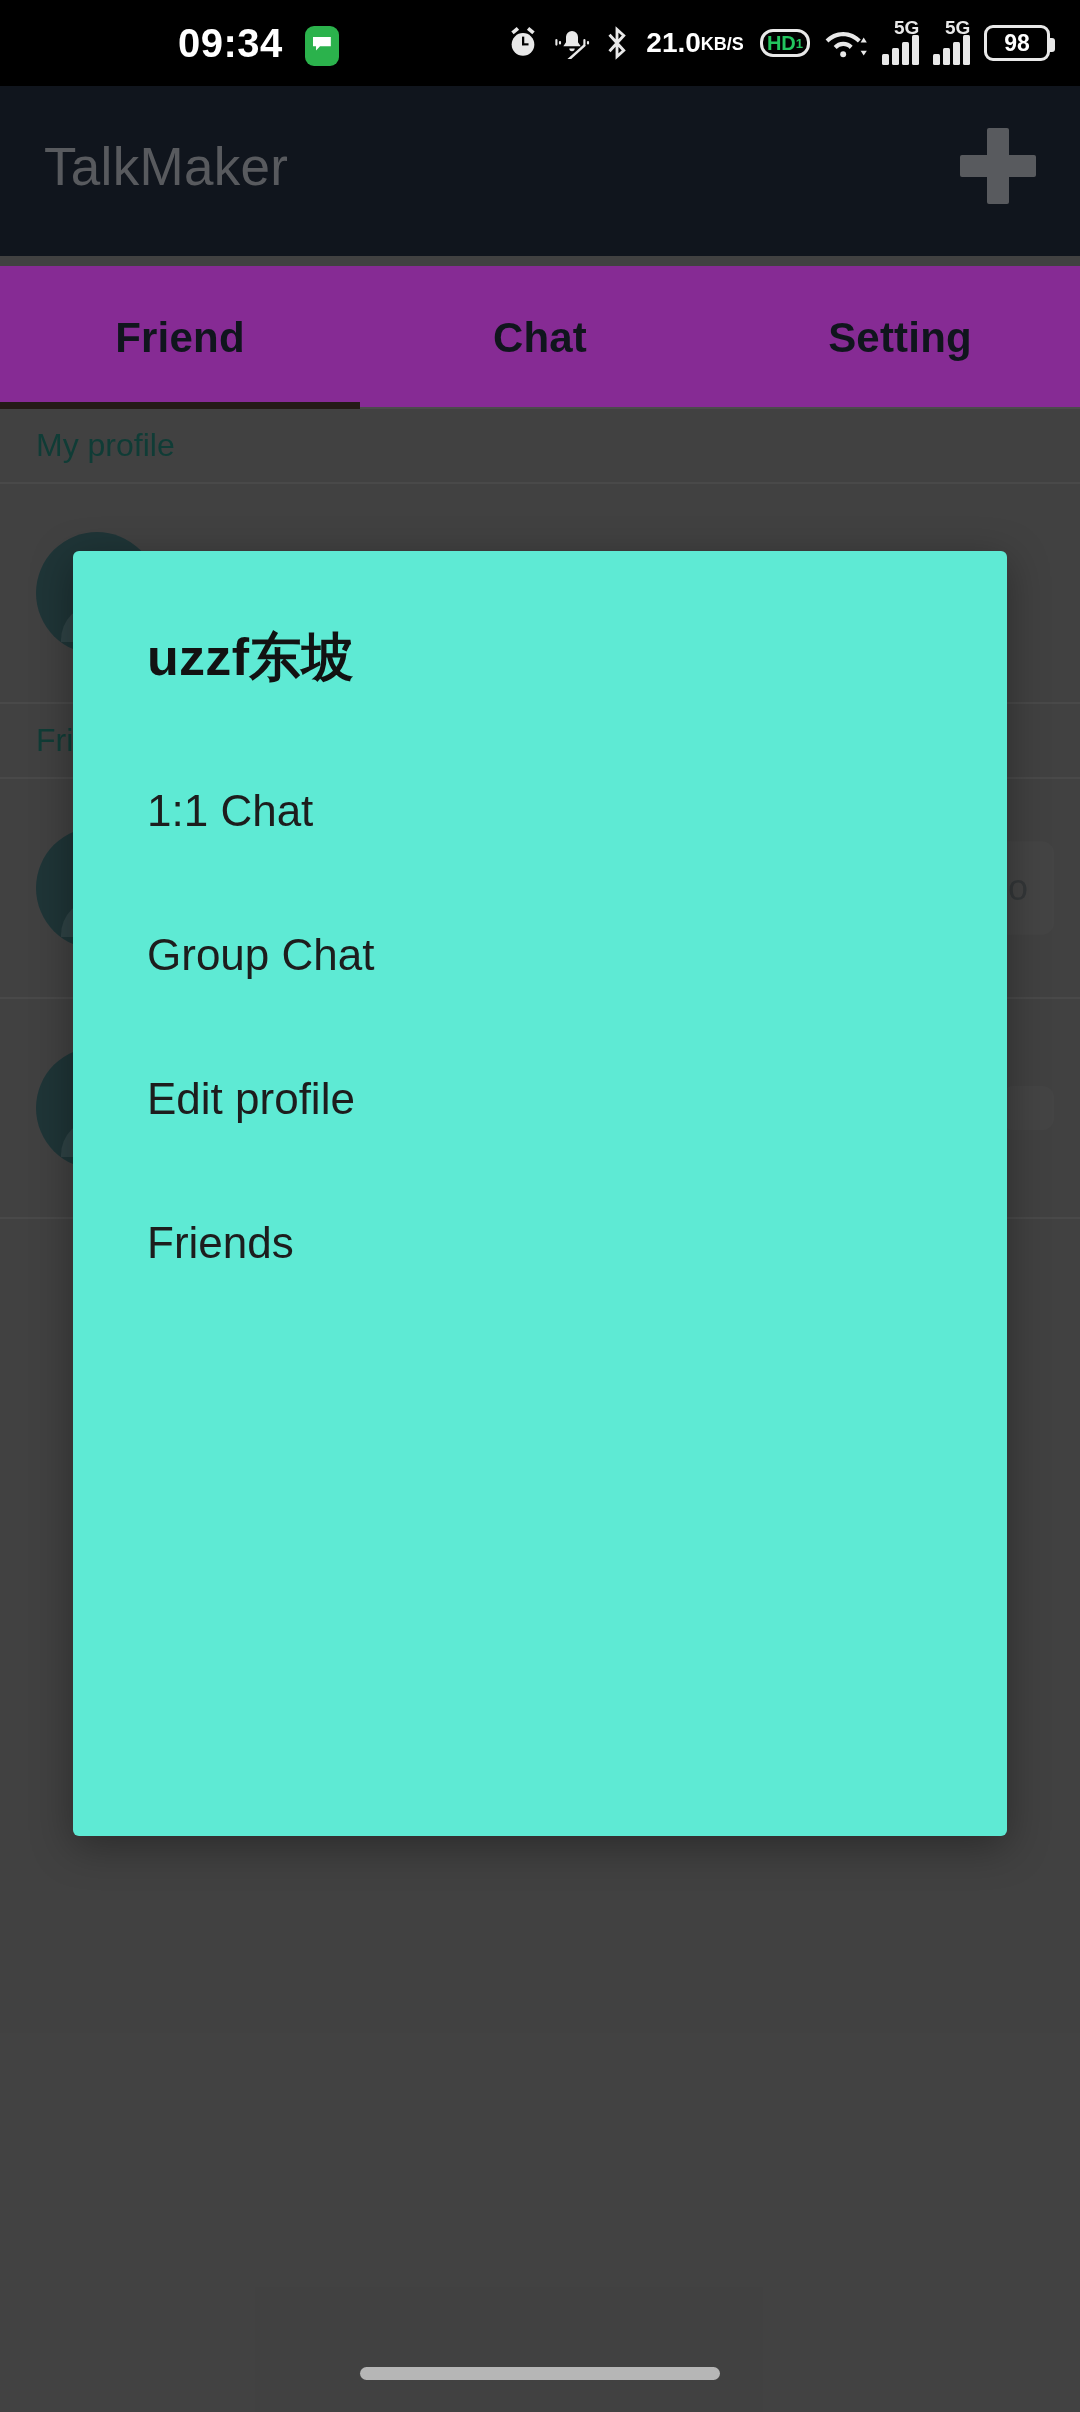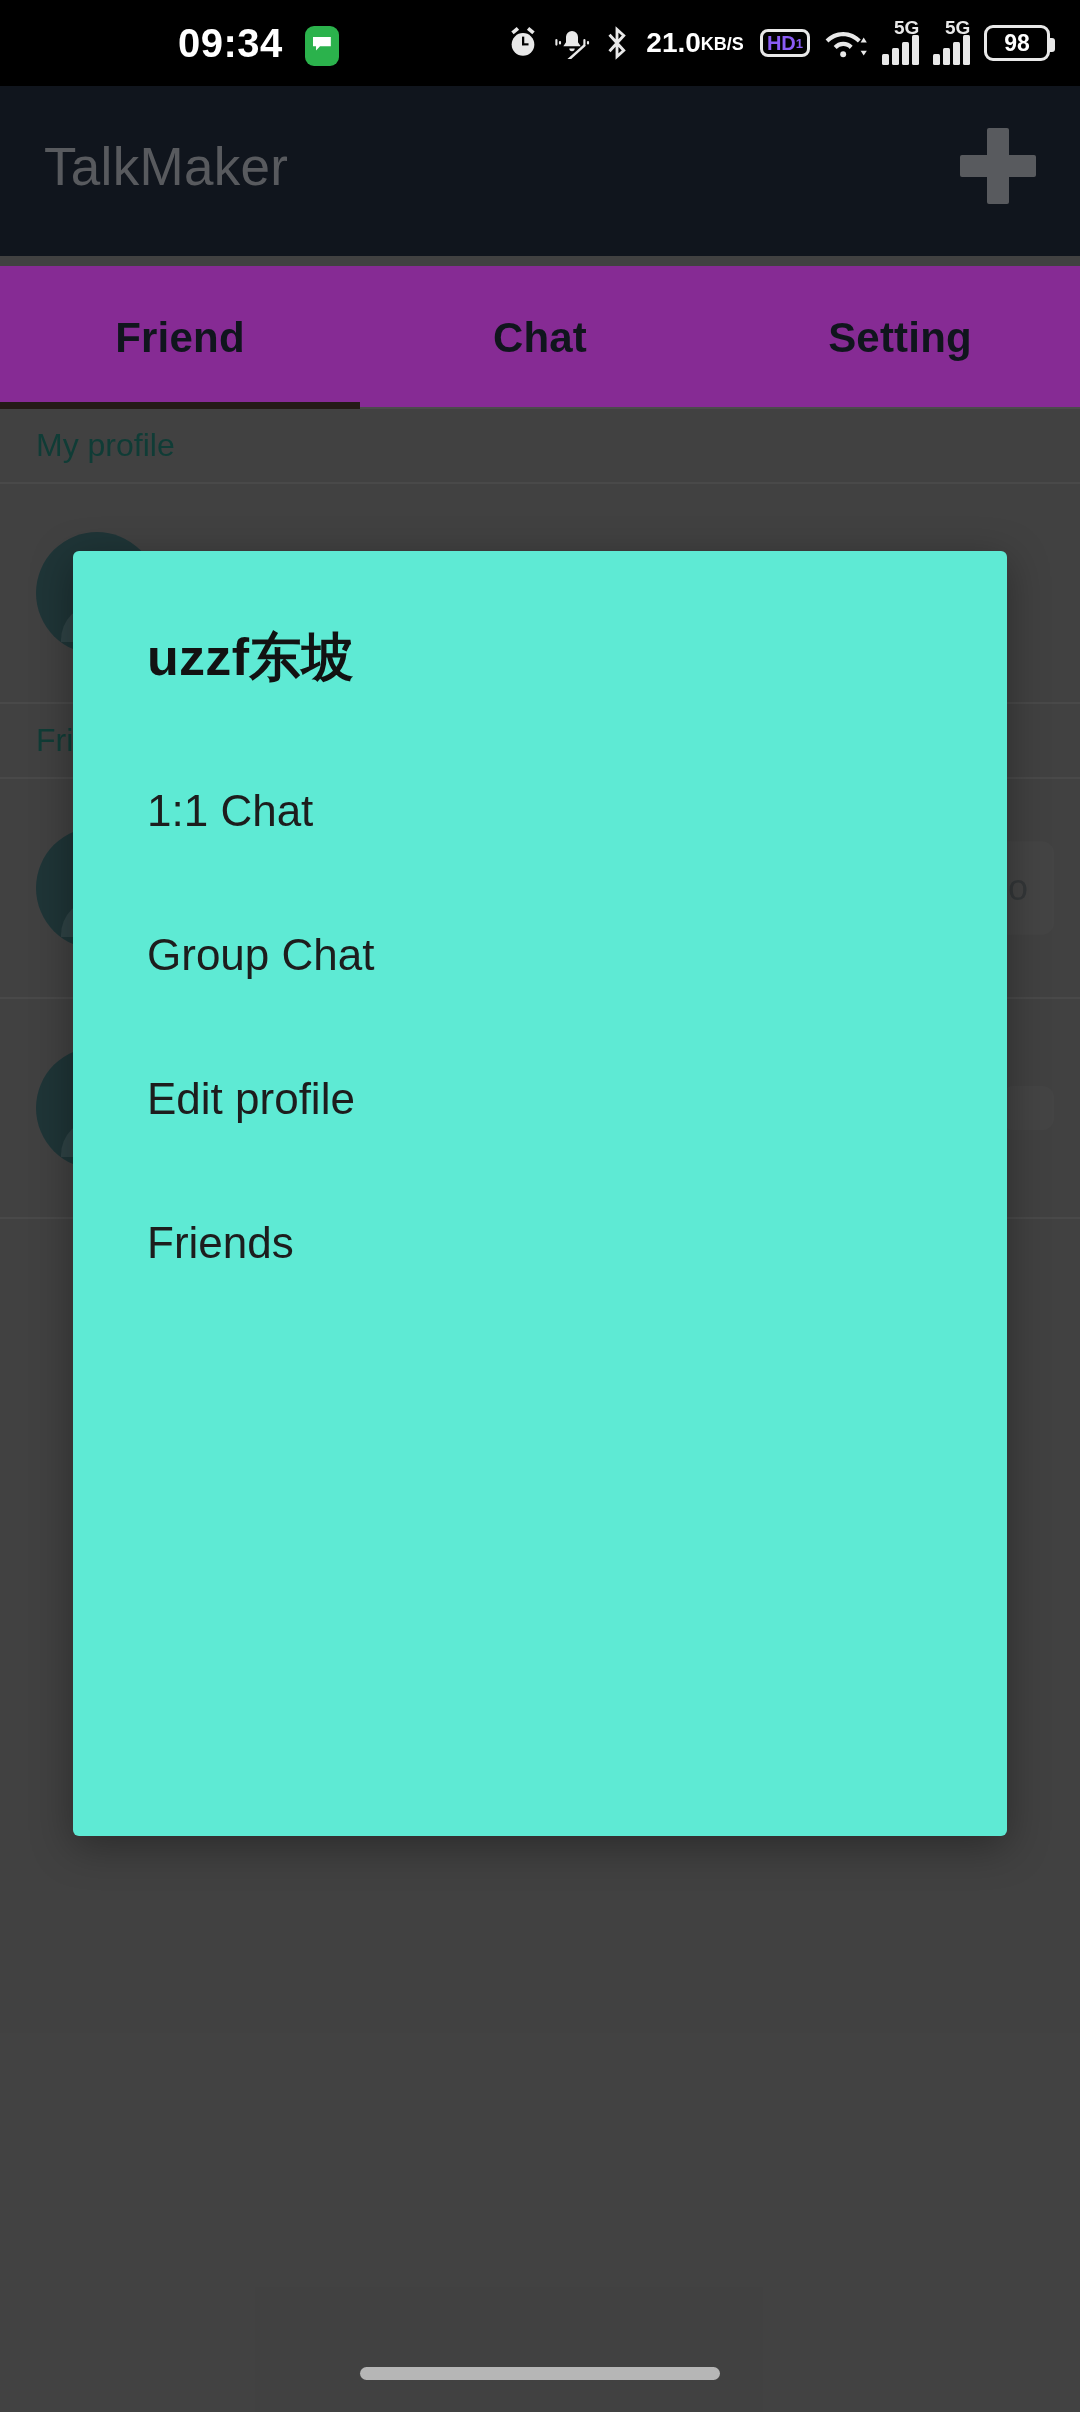--- a/index.html
+++ b/index.html
@@ -44,22 +44,22 @@
   }
   .sbi { color:#e8e8e8; display:flex; align-items:center; }
   .sbi svg { display:block; }
   .sb-netspeed {
     color:#fff; display:flex; flex-direction:row;
     align-items:center; line-height:1; margin:0 2px;
   }
   .sb-netspeed .v { font-size:28px; font-weight:700; }
   .sb-netspeed .u { font-size:18px; font-weight:700; margin-top:1px; }
   .sb-hd {
-    border:3px solid #e8e8e8; border-radius:8px;
-    color:#8b5cf6; font-size:20px; font-weight:700;
+    border:3px solid #e8e8e8; border-radius:13px;
+    color:#22c55e; font-size:20px; font-weight:700;
     padding:1px 4px; display:flex; align-items:center;
     line-height:1;
   }
   .sb-hd sup { font-size:13px; }
   .sb-sig { display:flex; align-items:flex-end; gap:3px; position:relative; padding-top:14px; }
   .sb-sig .g5 {
     position:absolute; top:-3px; left:12px;
     font-size:19px; font-weight:700; color:#e8e8e8; line-height:1;
   }
   .sb-sig .bar { width:7px; background:#e8e8e8; border-radius:1.5px; }

